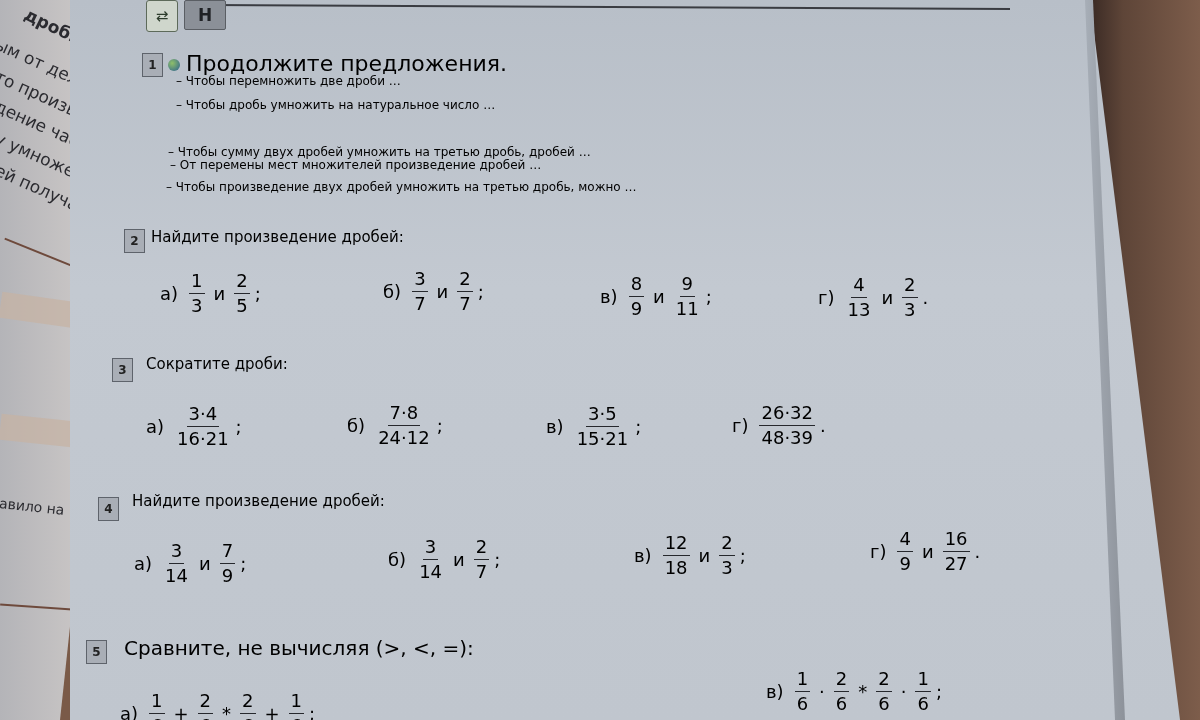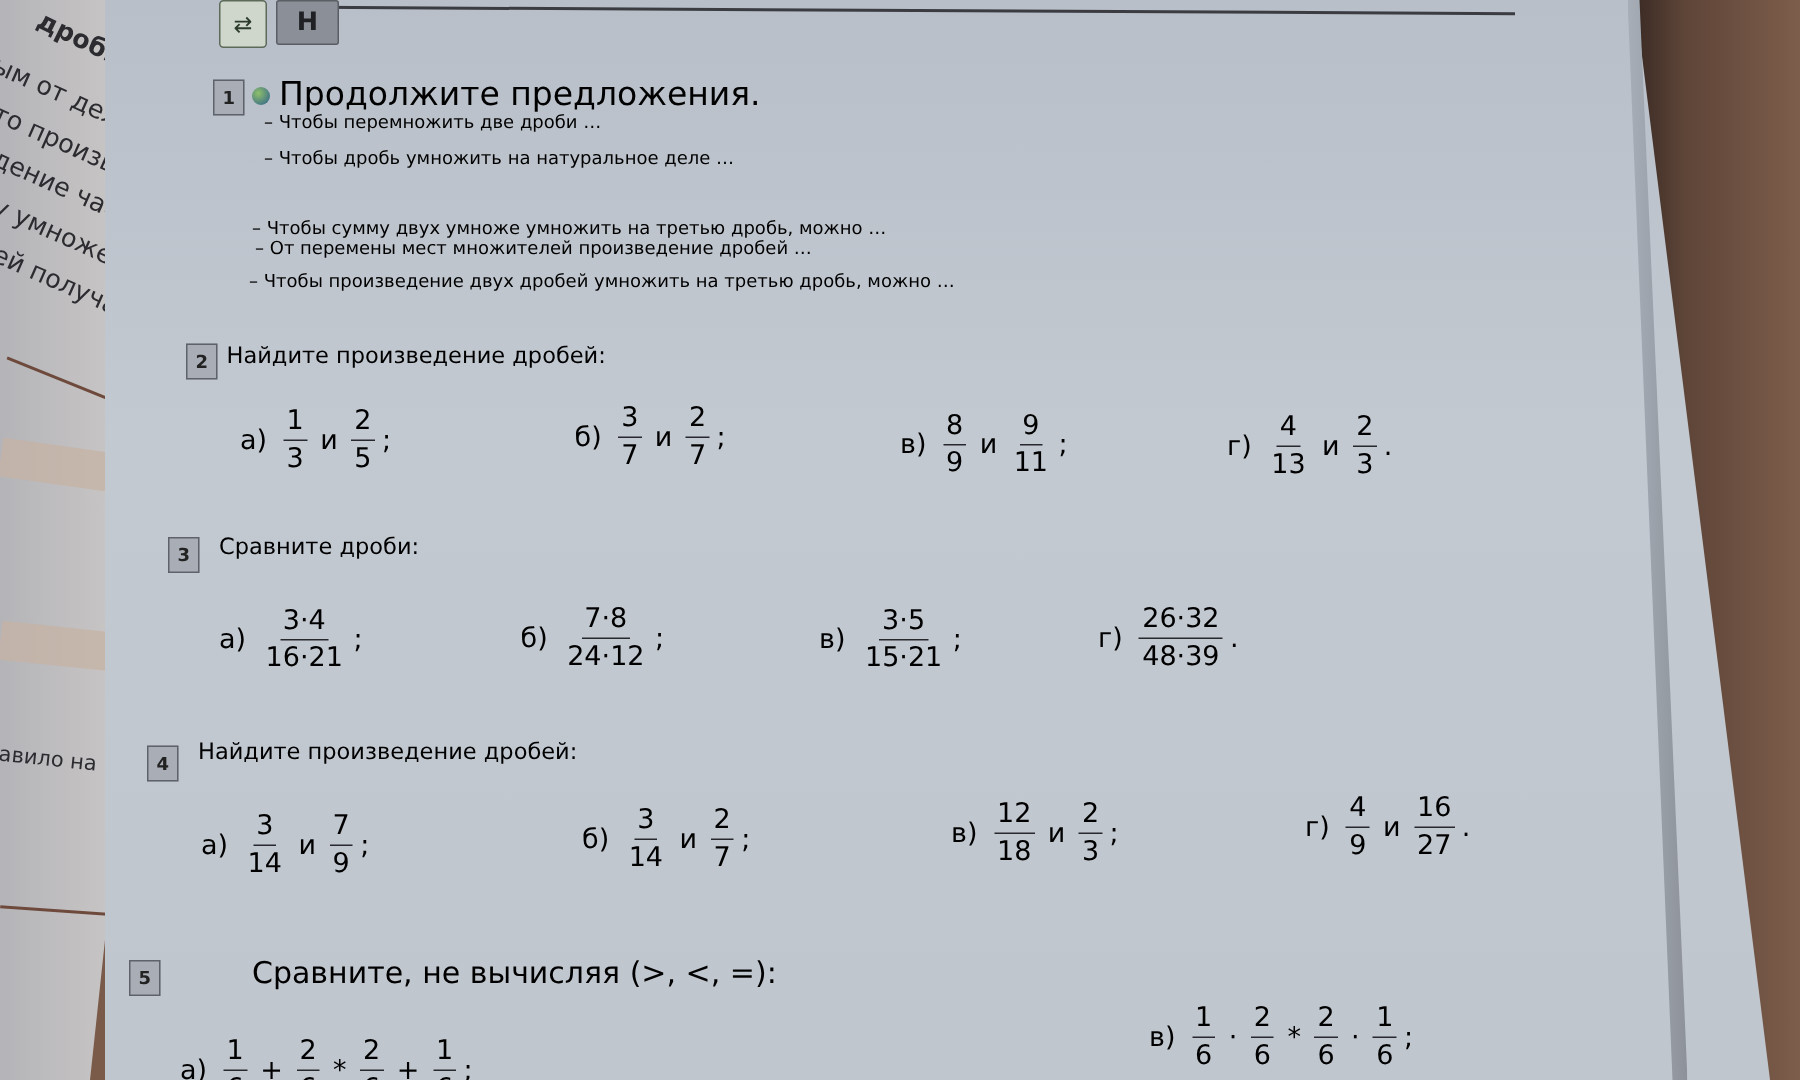--- a/index.html
+++ b/index.html
@@ -101,23 +101,23 @@
 
 <div class="top-rule"></div>
 <div class="header-icon">⇄</div>
 <div class="header-badge">Н</div>
 
 <div class="num-box" style="left:142px;top:53px;">1</div>
 <div class="task-title" style="left:168px;top:51px;font-size:22px;">
   <span class="dot-icon"></span><span>Продолжите предложения.</span>
 </div>
 <div class="line" style="left:176px;top:74px;">– Чтобы перемножить две дроби …</div>
-<div class="line" style="left:176px;top:98px;">– Чтобы дробь умножить на натуральное деле …</div>
+<div class="line" style="left:176px;top:98px;">– Чтобы дробь умножить на натуральное число …</div>
 <div class="line" style="left:170px;top:121px;margin-top:37px;">– От перемены мест множителей произведение дробей …</div>
-<div class="line" style="left:168px;top:145px;">– Чтобы сумму двух умноже умножить на третью дробь, можно …</div>
+<div class="line" style="left:168px;top:145px;">– Чтобы сумму двух дробей умножить на третью дробь, дробей …</div>
 <div class="line" style="left:166px;top:180px;">– Чтобы произведение двух дробей умножить на третью дробь, можно …</div>
 
 <div class="num-box" style="left:124px;top:229px;">2</div>
 <div class="task-title" style="left:151px;top:228px;">Найдите произведение дробей:</div>
 
 <div class="item" style="left:160px;top:272px;">
   <span class="label">а)</span>
   <span class="frac">
       <span class="n">1</span>
       <span class="d">3</span>
@@ -163,21 +163,21 @@
     </span>
   <span class="conj">и</span>
   <span class="frac">
       <span class="n">2</span>
       <span class="d">3</span>
     </span>
   <span class="punct">.</span>
 </div>
 
 <div class="num-box" style="left:112px;top:358px;">3</div>
-<div class="task-title" style="left:146px;top:355px;">Сравните дроби:</div>
+<div class="task-title" style="left:146px;top:355px;">Сократите дроби:</div>
 
 <div class="item" style="left:146px;top:405px;">
   <span class="label">а)</span>
   <span class="frac">
       <span class="n">3·4</span>
       <span class="d">16·21</span>
     </span>
   <span class="punct">;</span>
 </div>
 <div class="item" style="left:347px;top:404px;">
@@ -255,21 +255,21 @@
     </span>
   <span class="conj">и</span>
   <span class="frac">
       <span class="n">16</span>
       <span class="d">27</span>
     </span>
   <span class="punct">.</span>
 </div>
 
 <div class="num-box" style="left:86px;top:640px;">5</div>
-<div class="task-title" style="left:124px;top:636px;font-size:20px;margin-left:44px;">Сравните, не вычисляя (&gt;, &lt;, =):</div>
+<div class="task-title" style="left:124px;top:636px;font-size:20px;">Сравните, не вычисляя (&gt;, &lt;, =):</div>
 
 <div class="item" style="left:120px;top:692px;">
   <span class="label">а)</span>
   <span class="frac">
       <span class="n">1</span>
       <span class="d">6</span>
     </span>
   <span class="op">+</span>
   <span class="frac">
       <span class="n">2</span>

